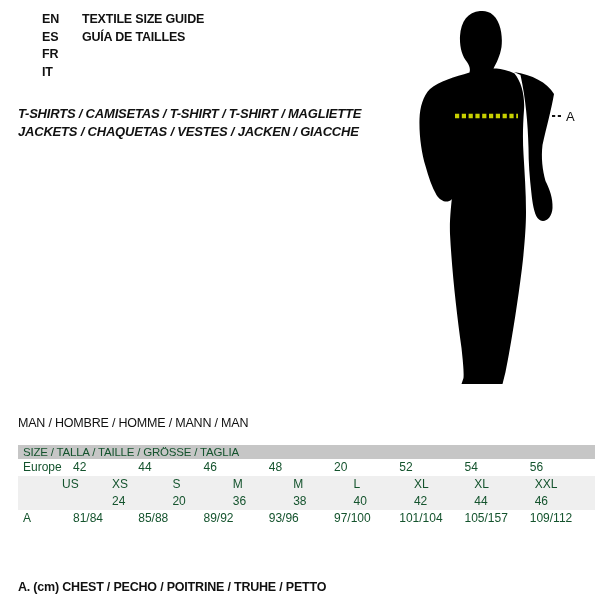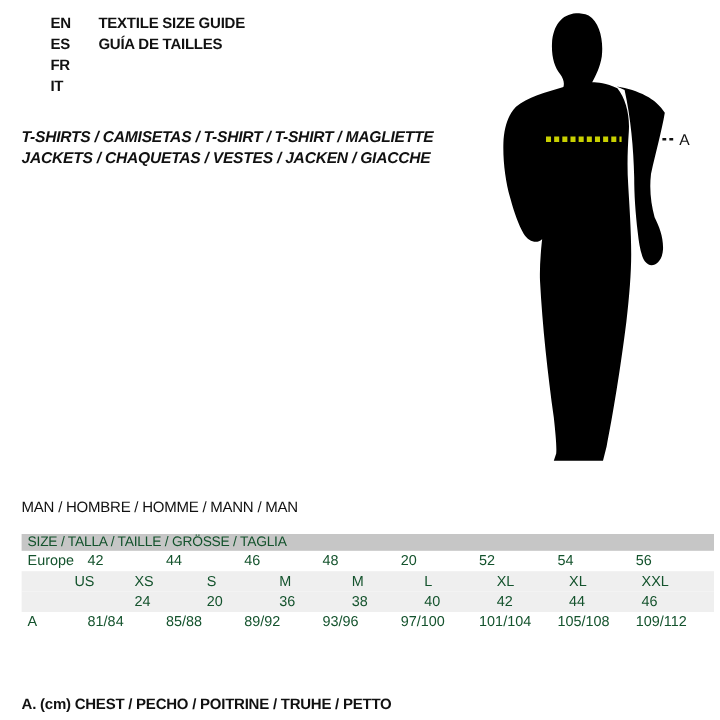--- a/index.html
+++ b/index.html
@@ -142,18 +142,18 @@
   </div>
 
   <div class="trow">
     <span class="tlabel">A</span>
     <span class="tcell">81/84</span>
     <span class="tcell">85/88</span>
     <span class="tcell">89/92</span>
     <span class="tcell">93/96</span>
     <span class="tcell">97/100</span>
     <span class="tcell">101/104</span>
-    <span class="tcell">105/108</span>
+    <span class="tcell">105/157</span>
     <span class="tcell">109/112</span>
   </div>
 </div>
 
 <div class="footnote">A. (cm) CHEST / PECHO / POITRINE / TRUHE / PETTO</div>
 
 </body></html>

